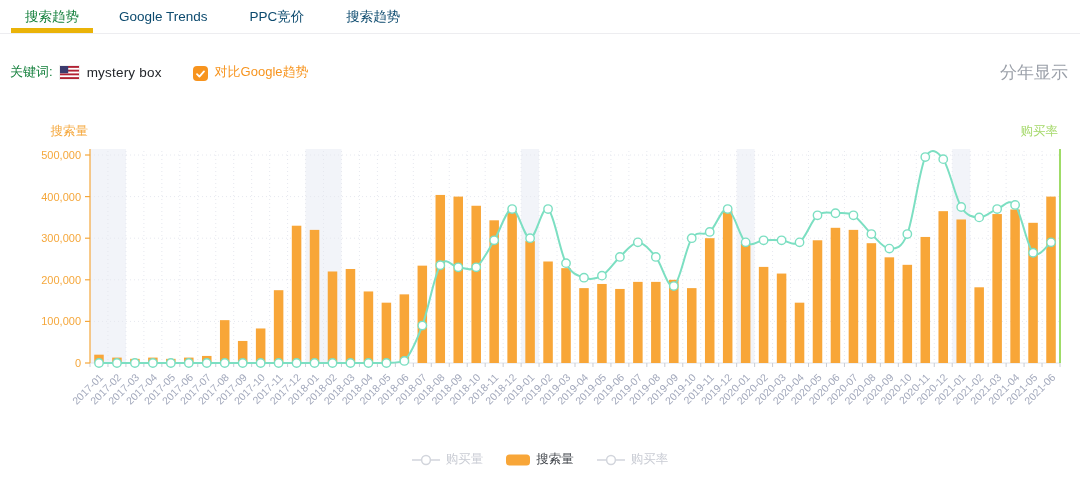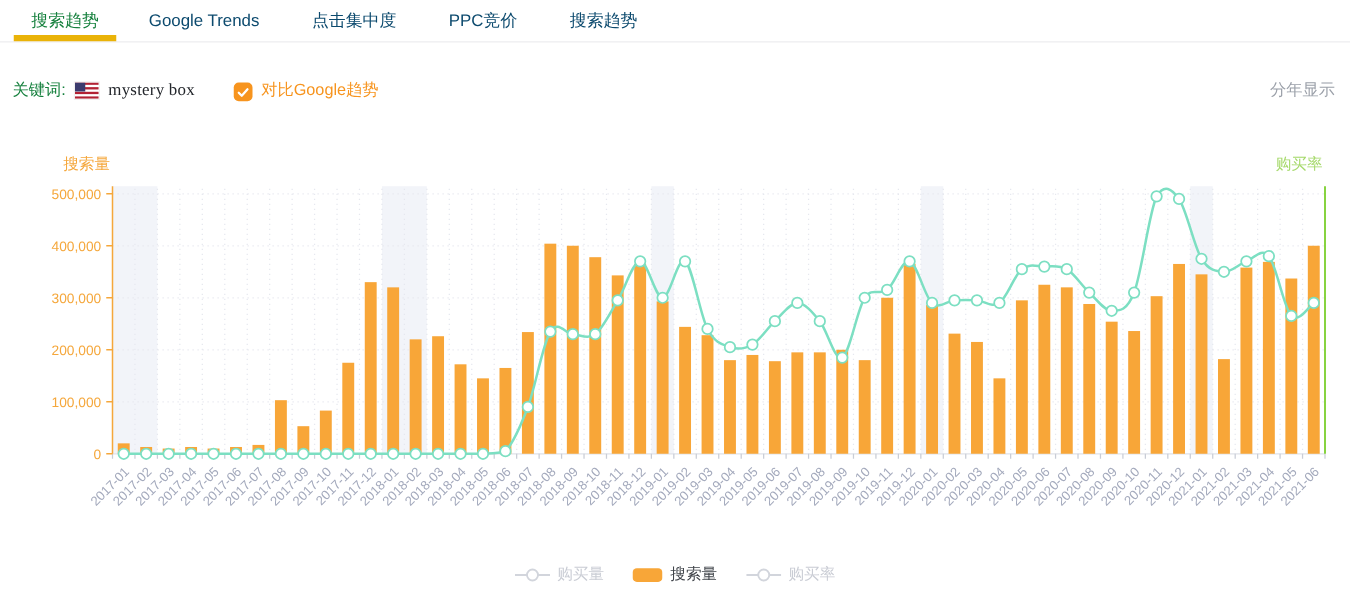--- a/index.html
+++ b/index.html
@@ -8,45 +8,44 @@
 
   
   .tabbar{position:absolute;top:0;left:0;right:0;height:33px;border-bottom:1px solid #ededf0;display:flex;align-items:stretch;padding-left:11px;}
   .tab{font-size:13.5px;color:#0c4a6e;line-height:33px;margin-right:42px;cursor:pointer;white-space:nowrap;}
   .tab.active{color:#15803d;padding:0 14px;border-bottom:5px solid #eab308;margin-right:26px;}
 
   
   .filter-row{position:absolute;top:57px;left:10px;right:12px;height:30px;display:flex;align-items:center;font-size:13px;}
   .kw-label{color:#15803d;}
   .flag{width:19px;height:13px;margin:0 8px 0 7px;flex:none;box-shadow:0 0 0 1px rgba(0,0,0,.06);}
-  .kw-value{color:#23262b;font-size:13.5px;letter-spacing:.2px;font-family:Liberation Serif, serif;}
+  .kw-value{color:#23262b;font-size:13.5px;letter-spacing:.2px;}
   .compare{display:flex;align-items:flex-end;margin-left:31px;cursor:pointer;}
   .checkbox{width:15px;height:15px;border-radius:4px;background:#f7941e;display:inline-flex;align-items:center;justify-content:center;flex:none;}
   .compare-label{color:#f7941e;margin-left:7px;}
-  .year-display{margin-left:auto;color:#9ba0a9;font-size:13px;cursor:pointer;}
+  .year-display{margin-left:auto;color:#9ba0a9;font-size:17px;cursor:pointer;}
 
   
   #chart-wrap{position:absolute;top:105px;left:0;width:1080px;height:376px;}
   svg text{font-family:"Liberation Sans",sans-serif;}
 
   
   .legend{position:absolute;top:451px;left:0;right:0;display:flex;justify-content:center;align-items:center;gap:23px;font-size:12.5px;}
   .legend-item{display:flex;align-items:center;gap:6px;cursor:pointer;text-align:center;}
   .legend-item .lbl{color:#3f4349;}
   .legend-item.disabled .lbl{color:#c9ccd4;}
 </style>
 </head>
 <body>
 
 <div id="app">
 
   <div class="tabbar">
     <div class="tab active">搜索趋势</div>
     <div class="tab">Google Trends</div>
-    <div class="tab">点击集中度</div>
     <div class="tab">PPC竞价</div>
     <div class="tab">搜索趋势</div>
   </div>
 
   <div class="filter-row">
     <span class="kw-label">关键词:</span>
     <svg class="flag" viewBox="0 0 19 13">
       <rect width="19" height="13" fill="#ffffff"></rect>
       <g fill="#b22234">
         <rect y="0" width="19" height="1.86"></rect>

